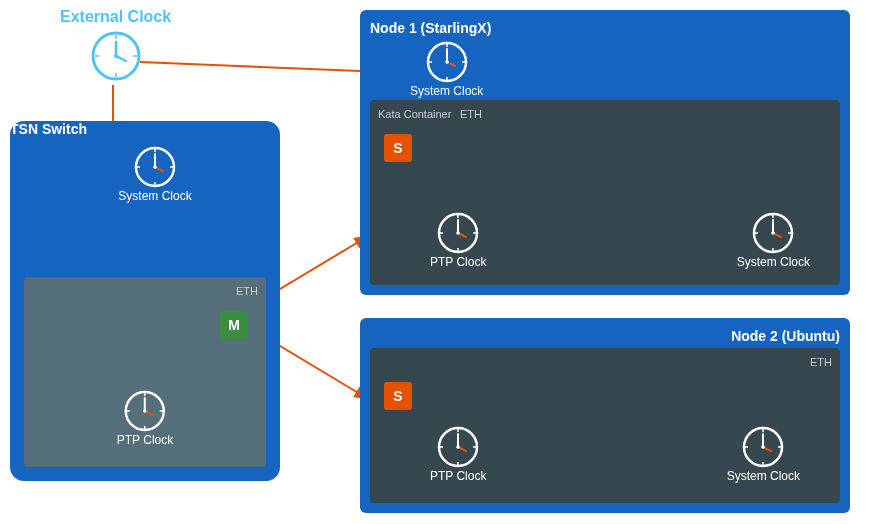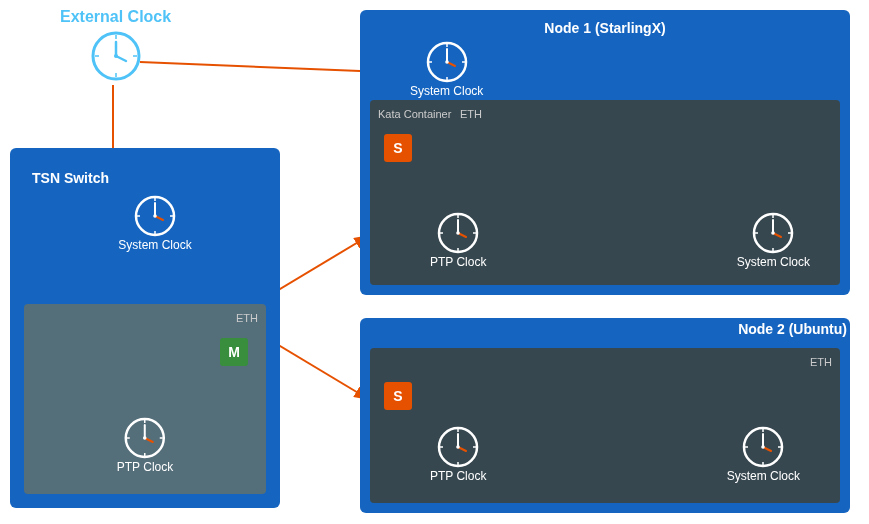--- a/index.html
+++ b/index.html
@@ -47,27 +47,27 @@
     }
 
     .clock-circle-medium {
       width: 44px;
       height: 44px;
     }
 
     
     .tsn-switch {
       position: absolute;
-      top: 148px;
+      top: 121px;
       left: 10px;
       width: 270px;
       height: 360px;
       background: #1565c0;
-      border-radius: 6px;
-      padding: 22px;
+      border-radius: 14px;
+      padding: 0;
     }
 
     .tsn-switch-title {
       color: #ffffff;
       font-size: 14px;
       font-weight: bold;
       margin-bottom: 8px;
     }
 
     .tsn-system-clock {
@@ -132,21 +132,21 @@
       height: 285px;
       background: #1565c0;
       border-radius: 6px;
       padding: 10px;
     }
 
     .node1-title {
       color: #ffffff;
       font-size: 14px;
       font-weight: bold;
-      text-align: center;
+      text-align: left;
       margin-bottom: 4px;
     }
 
     .node1-system-clock {
       display: flex;
       flex-direction: column;
       align-items: center;
       position: absolute;
       top: 30px;
       left: 50px;
@@ -214,21 +214,21 @@
 
     
     .node2 {
       position: absolute;
       top: 318px;
       left: 360px;
       width: 490px;
       height: 195px;
       background: #1565c0;
       border-radius: 6px;
-      padding: 3px;
+      padding: 10px;
     }
 
     .node2-title {
       color: #ffffff;
       font-size: 14px;
       font-weight: bold;
       text-align: right;
       margin-bottom: 4px;
     }
 

